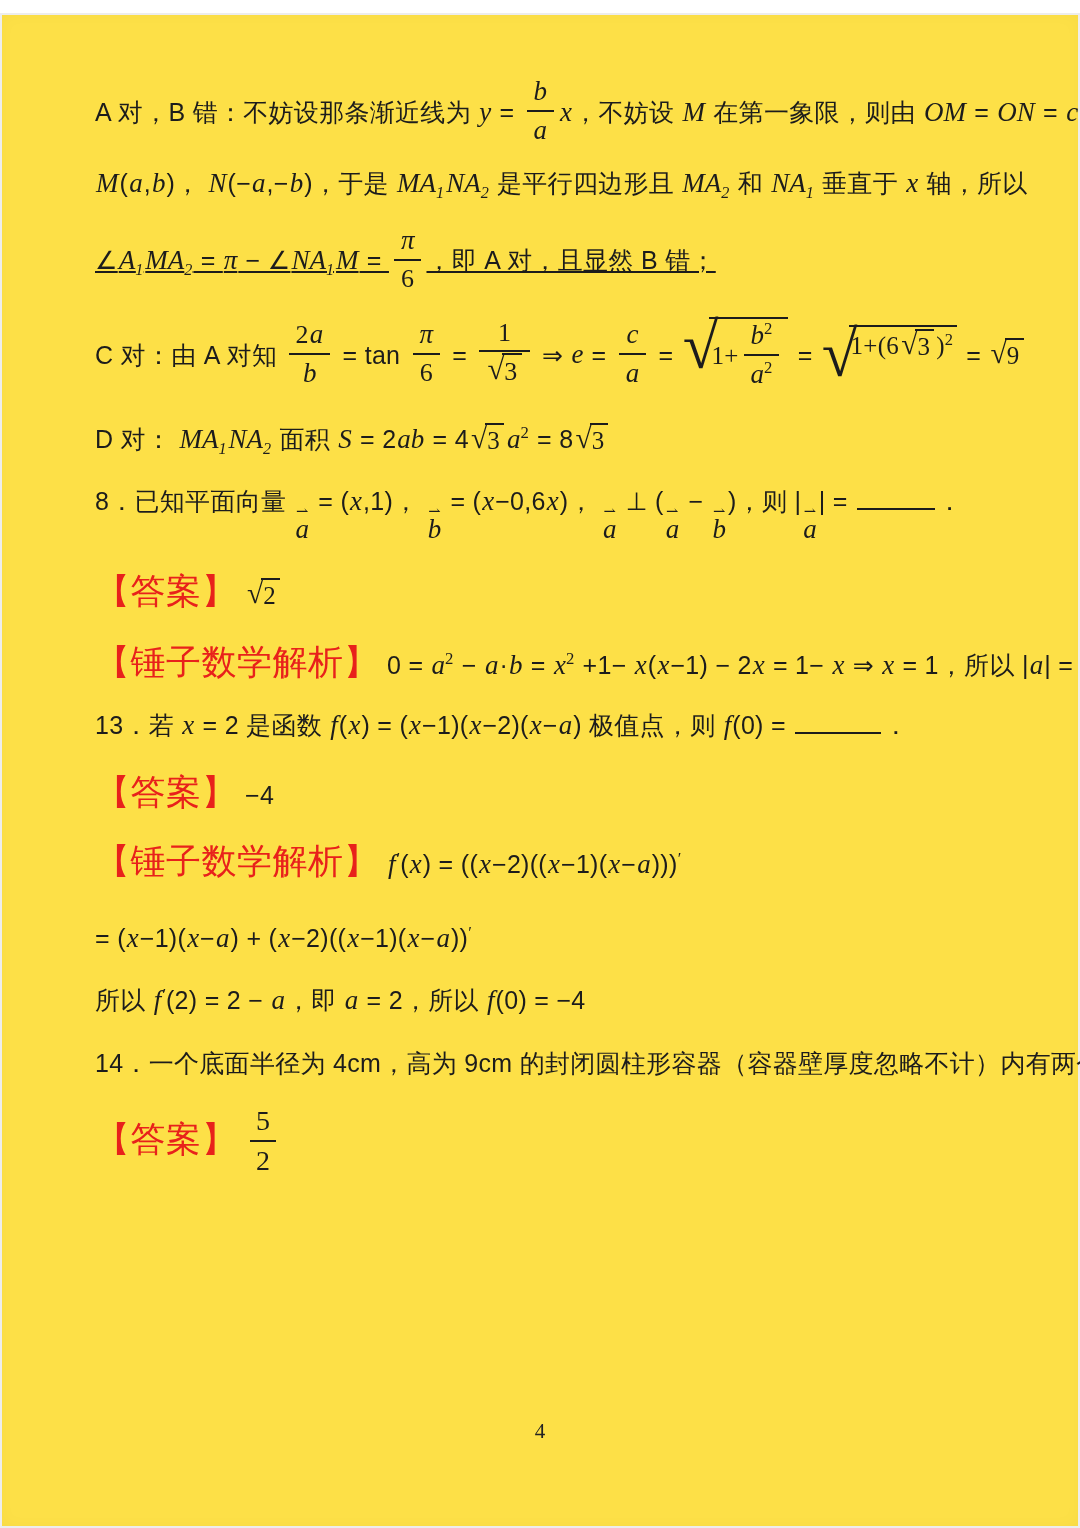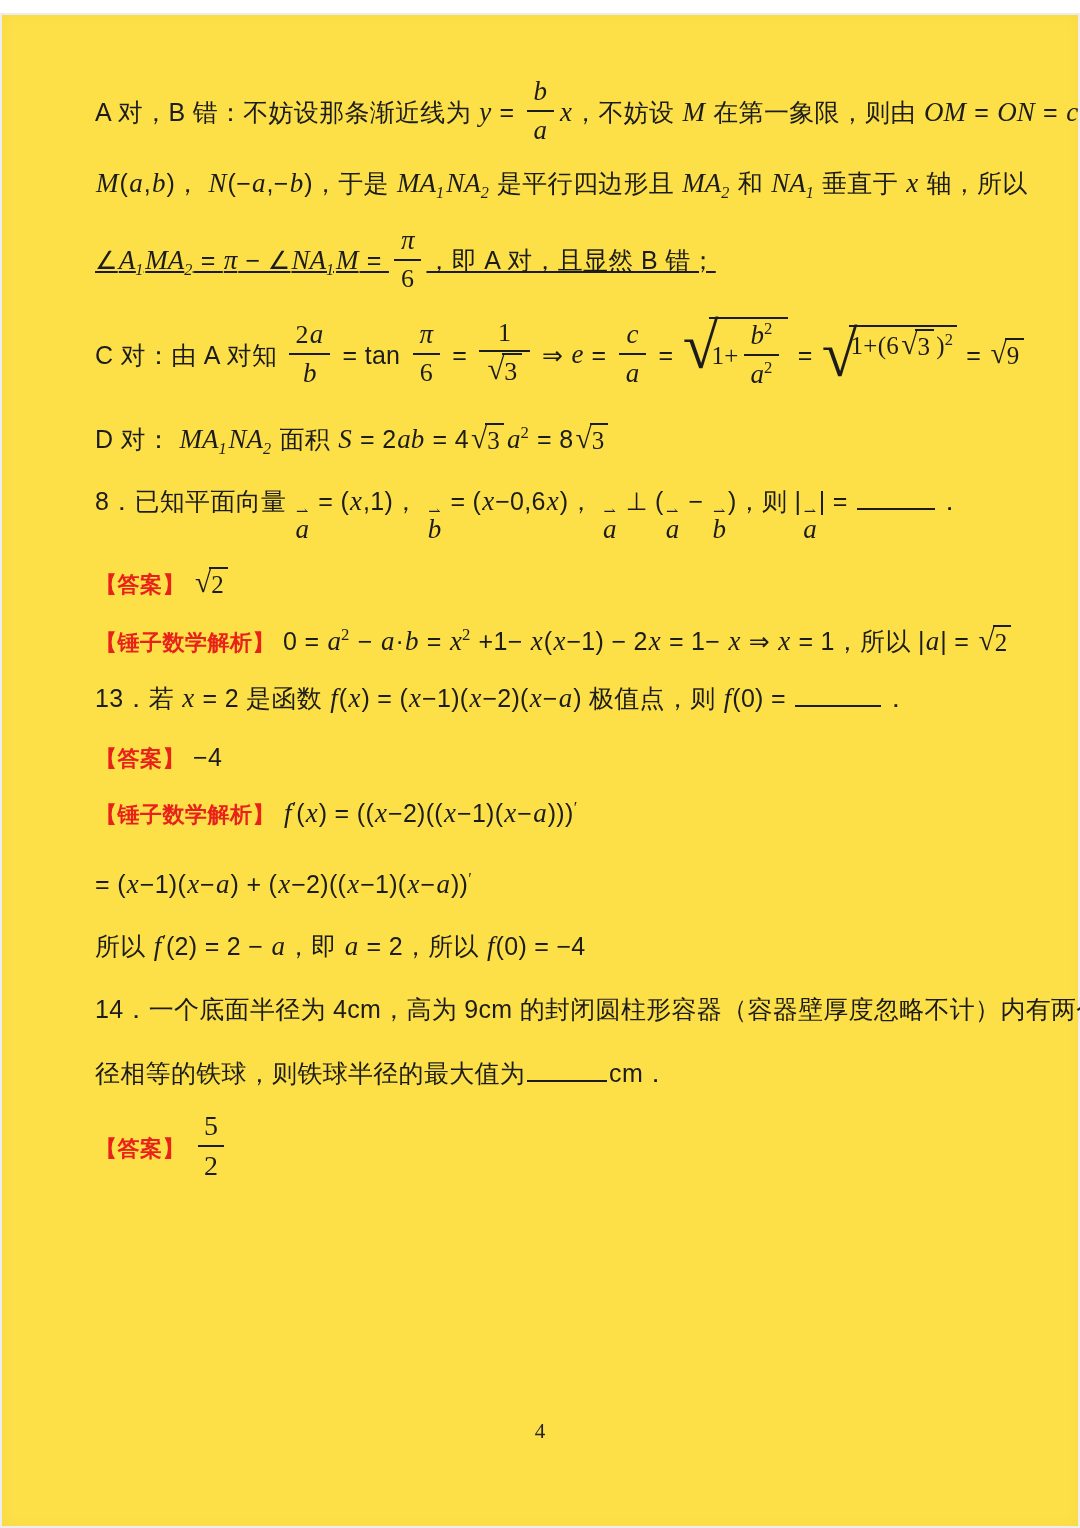--- a/index.html
+++ b/index.html
@@ -52,21 +52,21 @@
     display:inline-flex;flex-direction:column;align-items:center;
     vertical-align:-6px;line-height:1;margin:0 2px;
     font-family:"Liberation Serif","DejaVu Serif",serif;
   }
   .varrow{font-size:15px;line-height:0.45;font-style:normal;}
   .vbase{font-style:italic;font-size:27px;line-height:1.05;}
   
   .blank{display:inline-block;border-bottom:2px solid #1c1c1c;height:1.05em;vertical-align:baseline;margin:0 2px;}
   
   .redlabel{
-    color:var(--accent,#e8211b);font-weight:bold;font-size:22px;
+    color:var(--accent,#e8211b);font-weight:normal;font-size:35px;
     margin-right:8px;letter-spacing:0.5px;
   }
   
   [data-name="line-choice-ab"]{margin-bottom:14px;}
   [data-name="line-m-n-points"]{margin-bottom:24px;text-align:right;}
   [data-name="line-angle"]{margin-bottom:22px;text-decoration:underline;}
   [data-name="line-c-correct"]{margin-bottom:24px;}
   [data-name="line-d-correct"]{margin-bottom:22px;}
   [data-name="line-q12"]{margin-bottom:22px;}
   [data-name="line-q12-answer"]{margin-bottom:18px;}
@@ -140,19 +140,18 @@
       <div class="line" data-name="line-q12-analysis"><span class="redlabel" data-name="answer-label">【锤子数学解析】</span><span class="tok" data-name="text-run">0 = </span><span class="mi" data-name="math-variable">a<sup>2</sup></span><span class="tok" data-name="text-run"> − </span><span class="mi" data-name="math-variable">a</span><span class="tok" data-name="text-run">·</span><span class="mi" data-name="math-variable">b</span><span class="tok" data-name="text-run"> = </span><span class="mi" data-name="math-variable">x<sup>2</sup></span><span class="tok" data-name="text-run"> +1− </span><span class="mi" data-name="math-variable">x</span><span class="tok" data-name="text-run">(</span><span class="mi" data-name="math-variable">x</span><span class="tok" data-name="text-run">−1) − 2</span><span class="mi" data-name="math-variable">x</span><span class="tok" data-name="text-run"> = 1− </span><span class="mi" data-name="math-variable">x</span><span class="tok" data-name="text-run"> ⇒ </span><span class="mi" data-name="math-variable">x</span><span class="tok" data-name="text-run"> = 1，所以 |</span><span class="mi" data-name="math-variable">a</span><span class="tok" data-name="text-run">| = </span><span class="sqrt" data-name="radical">
           <span class="rsign" data-name="radical-sign">√</span>
           <span class="rbody" data-name="radicand"><span class="tok" data-name="text-run">2</span></span>
         </span></div>
       <div class="line" data-name="line-q13"><span class="tok" data-name="text-run">13．若 </span><span class="mi" data-name="math-variable">x</span><span class="tok" data-name="text-run"> = 2 是函数 </span><span class="mi" data-name="math-variable">f</span><span class="tok" data-name="text-run">(</span><span class="mi" data-name="math-variable">x</span><span class="tok" data-name="text-run">) = (</span><span class="mi" data-name="math-variable">x</span><span class="tok" data-name="text-run">−1)(</span><span class="mi" data-name="math-variable">x</span><span class="tok" data-name="text-run">−2)(</span><span class="mi" data-name="math-variable">x</span><span class="tok" data-name="text-run">−</span><span class="mi" data-name="math-variable">a</span><span class="tok" data-name="text-run">) 极值点，则 </span><span class="mi" data-name="math-variable">f</span><span class="tok" data-name="text-run">(0) = </span><span class="blank" data-name="answer-blank" style="width: 86px;"></span><span class="tok" data-name="text-run">．</span></div>
       <div class="line" data-name="line-q13-answer"><span class="redlabel" data-name="answer-label">【答案】</span><span class="tok" data-name="text-run">−4</span></div>
       <div class="line" data-name="line-q13-analysis-1"><span class="redlabel" data-name="answer-label">【锤子数学解析】</span><span class="mi" data-name="math-variable">f</span><sup class="msup" data-name="prime-superscript">′</sup><span class="tok" data-name="text-run">(</span><span class="mi" data-name="math-variable">x</span><span class="tok" data-name="text-run">) = ((</span><span class="mi" data-name="math-variable">x</span><span class="tok" data-name="text-run">−2)((</span><span class="mi" data-name="math-variable">x</span><span class="tok" data-name="text-run">−1)(</span><span class="mi" data-name="math-variable">x</span><span class="tok" data-name="text-run">−</span><span class="mi" data-name="math-variable">a</span><span class="tok" data-name="text-run">)))</span><sup class="msup" data-name="prime-superscript">′</sup></div>
       <div class="line" data-name="line-q13-analysis-2"><span class="tok" data-name="text-run">= (</span><span class="mi" data-name="math-variable">x</span><span class="tok" data-name="text-run">−1)(</span><span class="mi" data-name="math-variable">x</span><span class="tok" data-name="text-run">−</span><span class="mi" data-name="math-variable">a</span><span class="tok" data-name="text-run">) + (</span><span class="mi" data-name="math-variable">x</span><span class="tok" data-name="text-run">−2)((</span><span class="mi" data-name="math-variable">x</span><span class="tok" data-name="text-run">−1)(</span><span class="mi" data-name="math-variable">x</span><span class="tok" data-name="text-run">−</span><span class="mi" data-name="math-variable">a</span><span class="tok" data-name="text-run">))</span><sup class="msup" data-name="prime-superscript">′</sup></div>
       <div class="line" data-name="line-q13-analysis-3"><span class="tok" data-name="text-run">所以 </span><span class="mi" data-name="math-variable">f</span><sup class="msup" data-name="prime-superscript">′</sup><span class="tok" data-name="text-run">(2) = 2 − </span><span class="mi" data-name="math-variable">a</span><span class="tok" data-name="text-run">，即 </span><span class="mi" data-name="math-variable">a</span><span class="tok" data-name="text-run"> = 2，所以 </span><span class="mi" data-name="math-variable">f</span><span class="tok" data-name="text-run">(0) = −4</span></div>
       <div class="line" data-name="line-q14-1"><span class="tok" data-name="text-run">14．一个底面半径为 4cm，高为 9cm 的封闭圆柱形容器（容器壁厚度忽略不计）内有两个半</span></div>
-      <div class="line" data-name="line-q14-2"><span class="tok" data-name="text-run">径相等的铁球，则铁球半径的最大值为</span><span class="blank" data-name="answer-blank" style="width: 80px;"></span><span class="tok" data-name="text-run">cm．</span></div>
       <div class="line" data-name="line-q14-answer"><span class="redlabel" data-name="answer-label">【答案】</span><span class="frac" data-name="fraction"><span class="num" data-name="fraction-numerator"><span class="tok" data-name="text-run">5</span></span><span class="den" data-name="fraction-denominator"><span class="tok" data-name="text-run">2</span></span></span></div>
     </main>
   <div class="footer" data-name="page-footer">
     <span data-name="page-number">4</span>
   </div>
 </div>
 
 </body></html>

